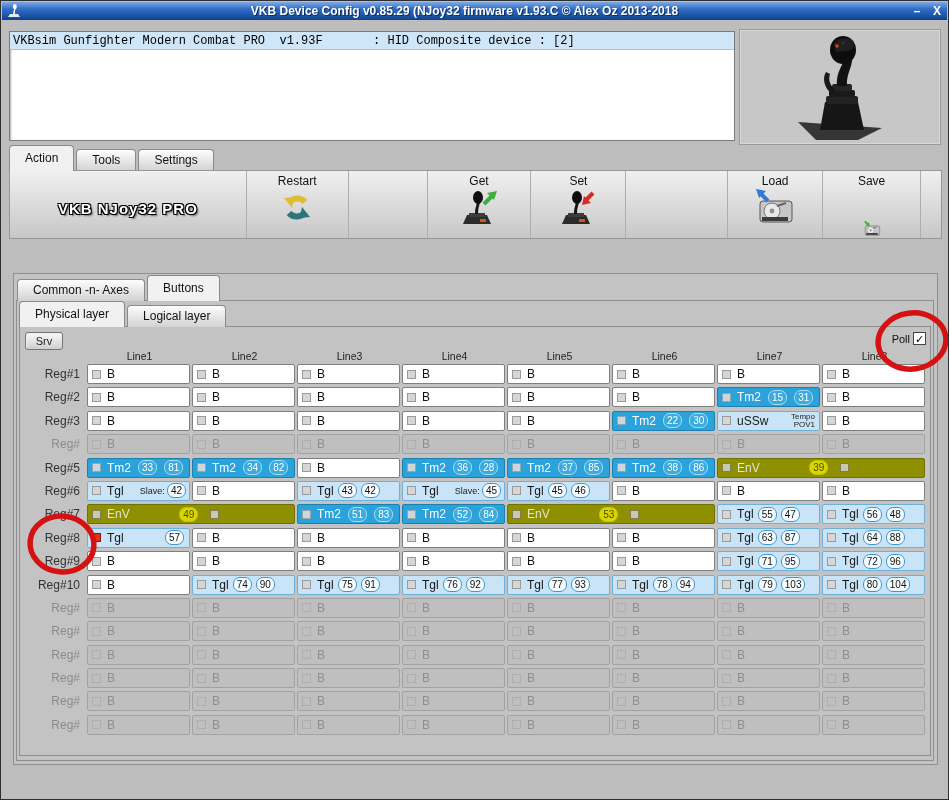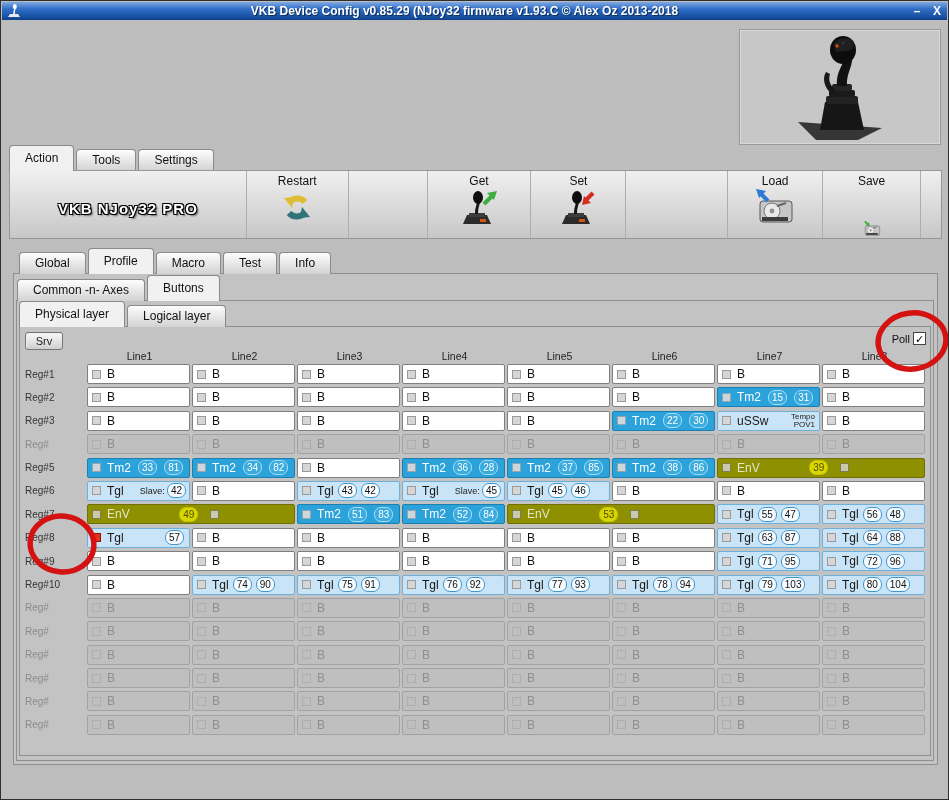--- a/index.html
+++ b/index.html
@@ -58,21 +58,21 @@
   .poll-wrap { position:absolute; display:flex; align-items:center; gap:3px; }
   .poll-lbl { font-size:11px; color:#111; }
   .poll-box { width:13px; height:13px; background:#fff; border:1px solid #444; font-size:11px;
     line-height:12px; text-align:center; color:#000; cursor:default; }
 
   
   .col-hdrs { position:absolute; display:flex; }
   .col-hdr { width:105px; text-align:center; font-size:10.5px; color:#222; }
   .grid { position:absolute; }
   .grid-row { display:flex; align-items:center; height:20px; margin-bottom:3.4px; }
-  .reg-lbl { width:62px; text-align:left; padding-right:7px; font-size:10px; color:#333; }
+  .reg-lbl { width:62px; text-align:right; padding-right:7px; font-size:12px; color:#333; }
   .grid-row.dis .reg-lbl { color:#8b8b8b; }
   .cell { width:103px; height:20px; margin-right:2px; background:#fff; border:1px solid #7f7f7f;
     border-radius:2px; display:flex; align-items:center; padding:0 3px 0 4px; font-size:12px;
     color:#111; overflow:hidden; cursor:default; }
   .cell .cb { width:9px; height:9px; background:#d6d6d6; border:1px solid #9a9a9a; margin-right:6px; flex:none; }
   .cell .c-lbl { white-space:nowrap; }
   .cell.dis { background:#bfbfbf; border-color:#a2a2a2; color:#8f8f8f; }
   .cell.dis .cb { background:transparent; border-color:#aeaeae; }
 
   .cell.tm2 { background:#2ba2da; border-color:#1b7fb0; color:#fff; }
@@ -105,20 +105,23 @@
     <svg class="app-ic" viewBox="0 0 16 16">
       <polygon points="2,14 14,14 12,11 4,11" fill="#e8e8e8"></polygon>
       <path d="M7.2 11 C7.2 8 8.2 7 8.2 5 L9.6 5 C9.6 7 8.8 8 8.8 11 Z" fill="#fff"></path>
       <ellipse cx="8.8" cy="3.6" rx="2" ry="2.6" fill="#fff"></ellipse>
     </svg>
     <div class="t-title">VKB Device Config v0.85.29 (NJoy32 firmware v1.93.C © Alex Oz 2013-2018</div>
     <div class="tb-btn">–</div>
     <div class="tb-btn">X</div>
   </div>
 
+  <div class="device-list">
+    <div class="device-row">VKBsim Gunfighter Modern Combat PRO  v1.93F       : HID Composite device : [2]</div>
+  </div>
 
   <div class="stick-panel">
     <svg width="200" height="114" viewBox="0 0 200 114">
       <polygon points="58,92 142,98 118,110 76,110" fill="#1c1c1c" opacity="0.85"></polygon>
       <polygon points="85,72 118,72 124,100 80,100" fill="#161616"></polygon>
       <rect x="86" y="66" width="32" height="8" rx="2" fill="#222"></rect>
       <rect x="89" y="60" width="26" height="7" rx="2" fill="#1a1a1a"></rect>
       <rect x="92" y="54" width="20" height="7" rx="2" fill="#242424"></rect>
       <path d="M97 56 C96 40 104 36 104 26 L112 24 C114 36 106 42 107 56 Z" fill="#121212"></path>
       <path d="M92 64 C84 58 82 48 86 42 L90 44 C88 50 90 56 96 60 Z" fill="#181818"></path>
@@ -194,27 +197,20 @@
         <circle cx="18" cy="23" r="2.4" fill="#909090"></circle>
         <line x1="23" y1="18" x2="32" y2="15" stroke="#666" stroke-width="2"></line>
         <rect x="8" y="29" width="26" height="4" fill="#3c3c3c"></rect>
         <line x1="5" y1="3" x2="12" y2="10" stroke="#3dae3d" stroke-width="4"></line>
         <polygon points="16,14 14,5 7,12" fill="#3dae3d"></polygon>
       </svg>
     </div>
     <div class="tb-sec" style="width:20px; border-right:none;"></div>
   </div>
 
-  <div class="tabs" style="left:18px; top:247px; height:26px; z-index:4;">
-    <div class="tab">Global</div>
-    <div class="tab active">Profile</div>
-    <div class="tab">Macro</div>
-    <div class="tab">Test</div>
-    <div class="tab">Info</div>
-  </div>
 
   <div class="panel" style="left:12px; top:272px; width:925px; height:492px;"></div>
 
   <div class="tabs" style="left:16px; top:275px; height:25px; z-index:4;">
     <div class="tab">Common -n- Axes</div>
     <div class="tab active">Buttons</div>
   </div>
 
   <div class="panel" style="left:15px; top:299px; width:918px; height:461px;"></div>
 

